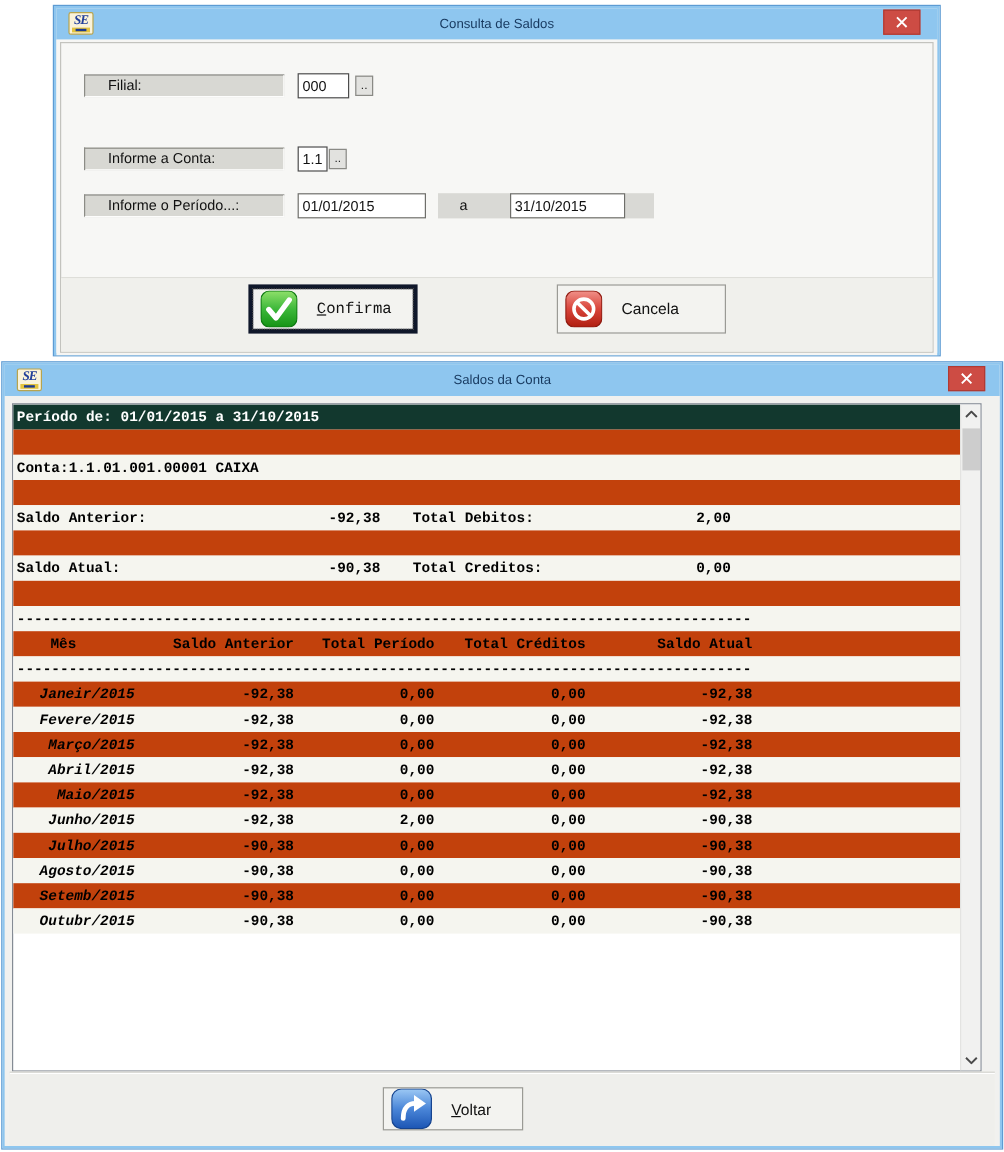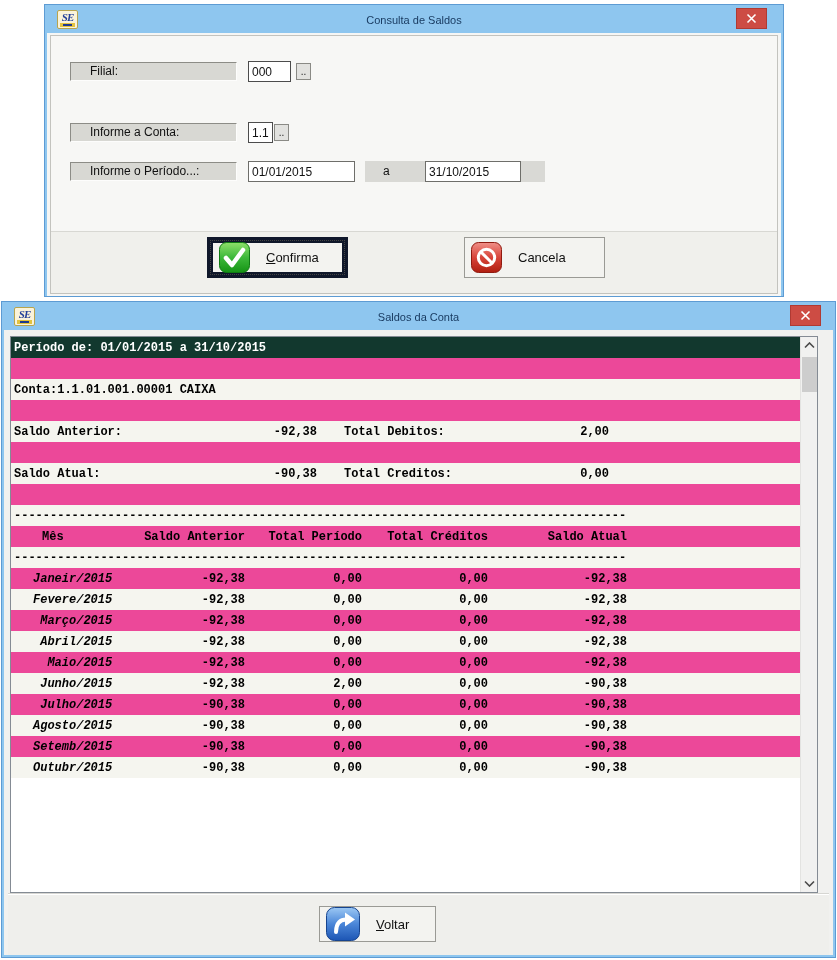--- a/index.html
+++ b/index.html
@@ -36,33 +36,33 @@
   .gray-strip { position:absolute; background:#d9d9d5; }
   .a-label { position:absolute; left:18px; top:0; height:21px; line-height:21px; font-size:12px; color:#111; }
   .sep-line { position:absolute; left:4px; right:4px; height:0; border-top:1px solid #d8d8d3;
               box-shadow:0 1px 0 #ffffff; }
   .btn-strip-top { position:absolute; left:4px; right:4px; bottom:3px; top:199px; background:#f0f0ec; }
   .dlg-btn { position:absolute; height:41px; background:#f3f3f0; border:1px solid #9a9a95;
              display:flex; align-items:center; cursor:default; }
   .dlg-btn .btn-icon { margin-left:6px; width:31px; height:31px; display:inline-block; }
   .btn-label { display:inline-block; margin-left:16px; font-size:13px; color:#111; }
   .ul-first .btn-label::first-letter { text-decoration:underline; }
-  .focused { border:6px solid #0f172a; outline:1px dotted #444; outline-offset:-4px; }
+  .focused { border:4px solid #0f172a; outline:1px dotted #444; outline-offset:-4px;font-family:Liberation Mono, monospace; }
 
   
   .bw { left:2px; top:302px; width:833px; height:655px; }
   .bw .content { position:relative; height:625px; background:#f1f1ef; }
   .report-panel { position:absolute; left:6px; top:6px; width:808px; height:557px;
                   background:#ffffff; border:1px solid #848b94; overflow:hidden; }
   .report-body { position:absolute; left:0; top:0; width:789px; }
   .rline { position:relative; height:21px; line-height:23px; white-space:pre;
            font:bold 12px "Liberation Mono", monospace; color:#000; }
   .rline span { position:absolute; top:0; height:23px; line-height:23px; white-space:pre; }
   .row-dark  { background:#12382e; color:#ffffff; }
-  .row-green { background:#ec4899; }
+  .row-green { background:#c2410c; }
   .row-white { background:#f5f5ef; }
   .l0 { left:3px; }  .l-month { left:22px;font-style:italic; }  .l-mes { left:31px; }  .l-lab2 { left:333px; }
   .r-c1 { right:555px; } .r-c2 { right:438px; } .r-c3 { right:312px; } .r-c4 { right:173px; }
   .r-v1 { right:483px; } .r-v2 { right:191px; }
 
   .scrollbar { position:absolute; right:0; top:0; width:17px; height:555px; background:#f1f1f0;
                border-left:1px solid #e3e3e1; }
   .sb-arrow { position:absolute; left:0; width:17px; height:17px; display:flex;
               align-items:center; justify-content:center; }
   .sb-up { top:0; } .sb-down { bottom:0; }

